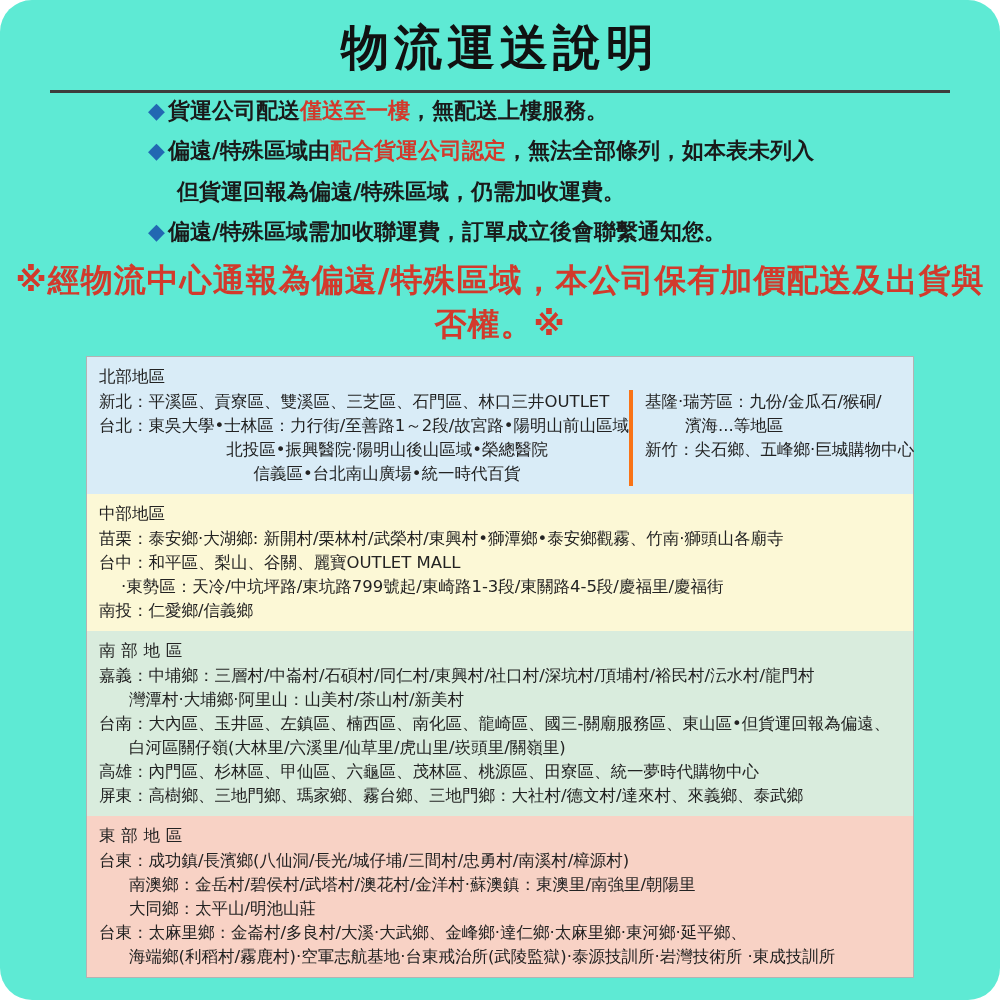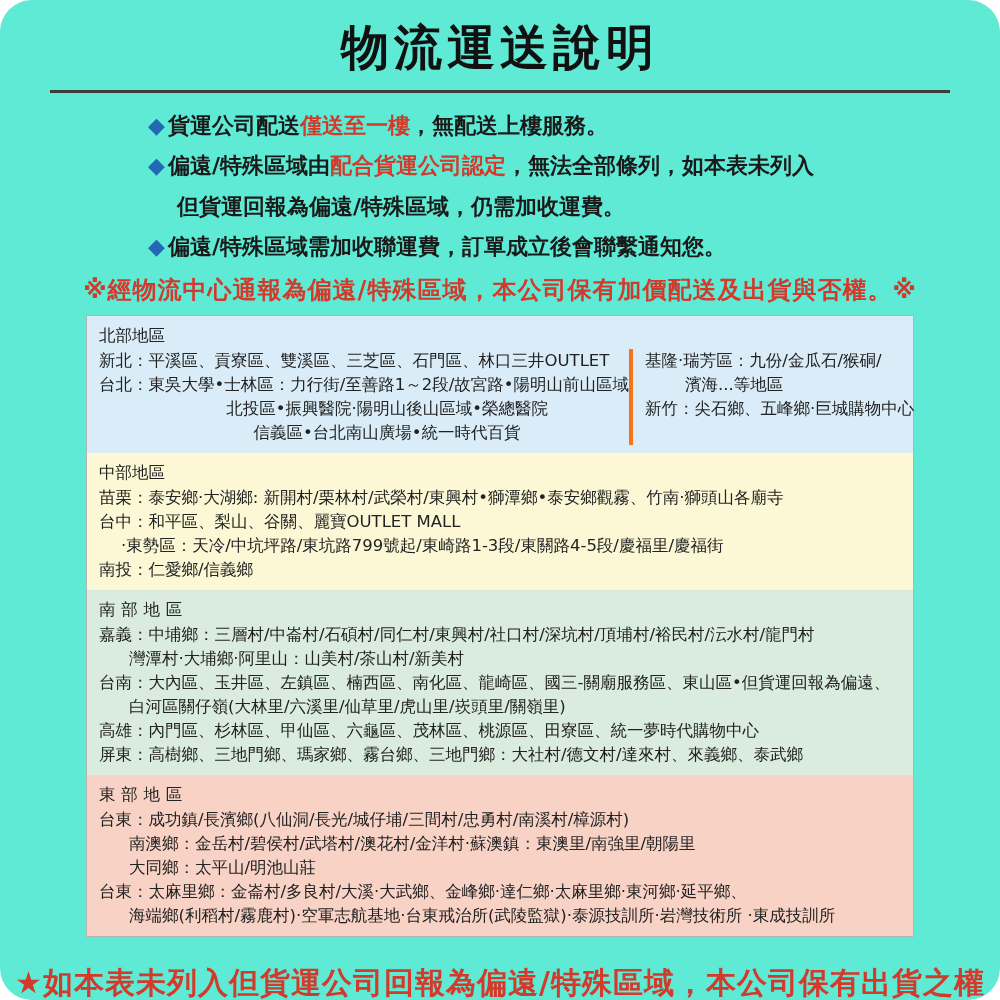--- a/index.html
+++ b/index.html
@@ -21,21 +21,21 @@
     font-weight:bold;
     letter-spacing:5px;
     color:#111;
   }
   .title-divider {
     width:900px;
     margin:10px auto 0 auto;
     border-bottom:3px solid #3d3d3d;
   }
   .bullets {
-    margin:20px 0 0 148px;
+    margin:5px 0 0 148px;
     width:780px;
   }
   .bullet-line {
     font-size:22px;
     font-weight:bold;
     margin-bottom:15px;
     line-height:1.15;
   }
   .bullet-line .diamond {
     font-size:22px;
@@ -44,21 +44,21 @@
   .bullet-cont {
     padding-left:29px;
     font-size:22px;
     font-weight:bold;
     margin-bottom:15px;
     line-height:1.15;
   }
   .notice-line {
     margin-top:12px;
     text-align:center;
-    font-size:24px;
+    font-size:32px;
     font-weight:bold;
     letter-spacing:1px;
   }
   .regions {
     width:828px;
     margin:9px auto 0 auto;
     border:1px solid #b3b3b3;
     font-size:16.5px;
     line-height:24px;
     color:#222;

